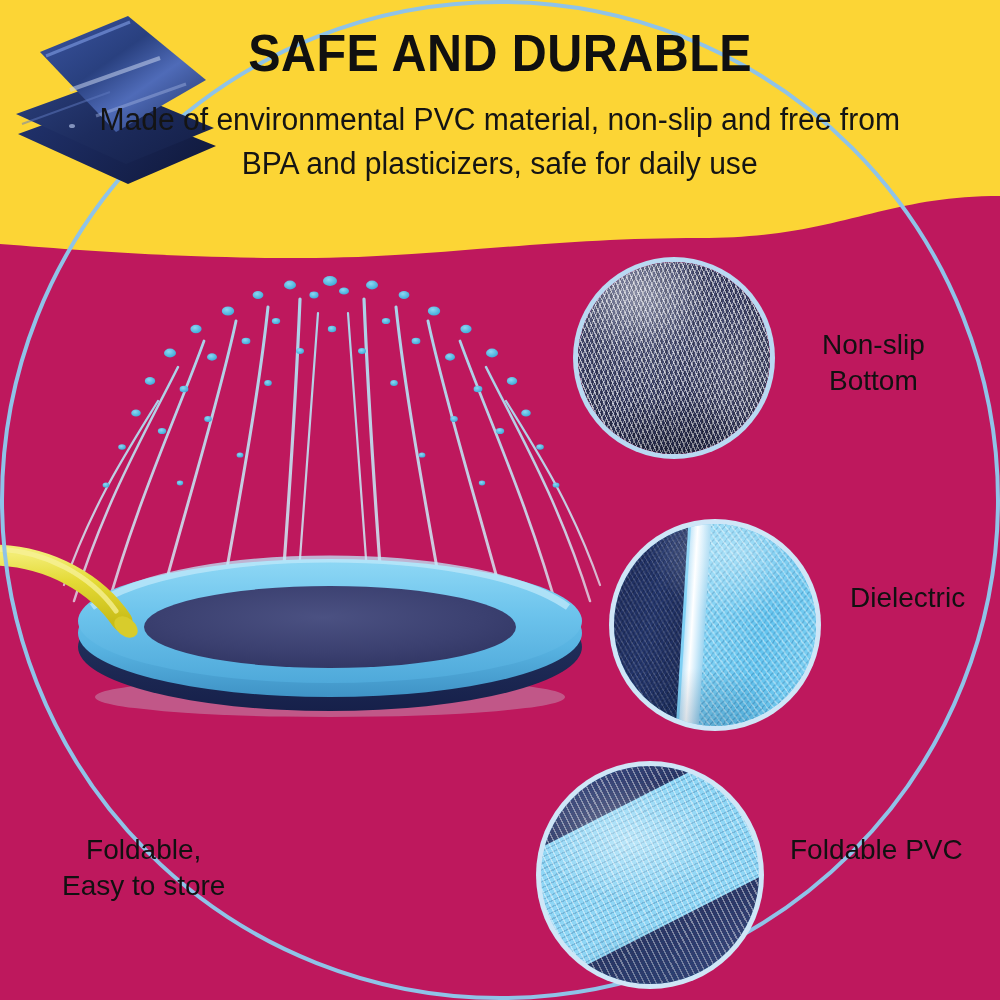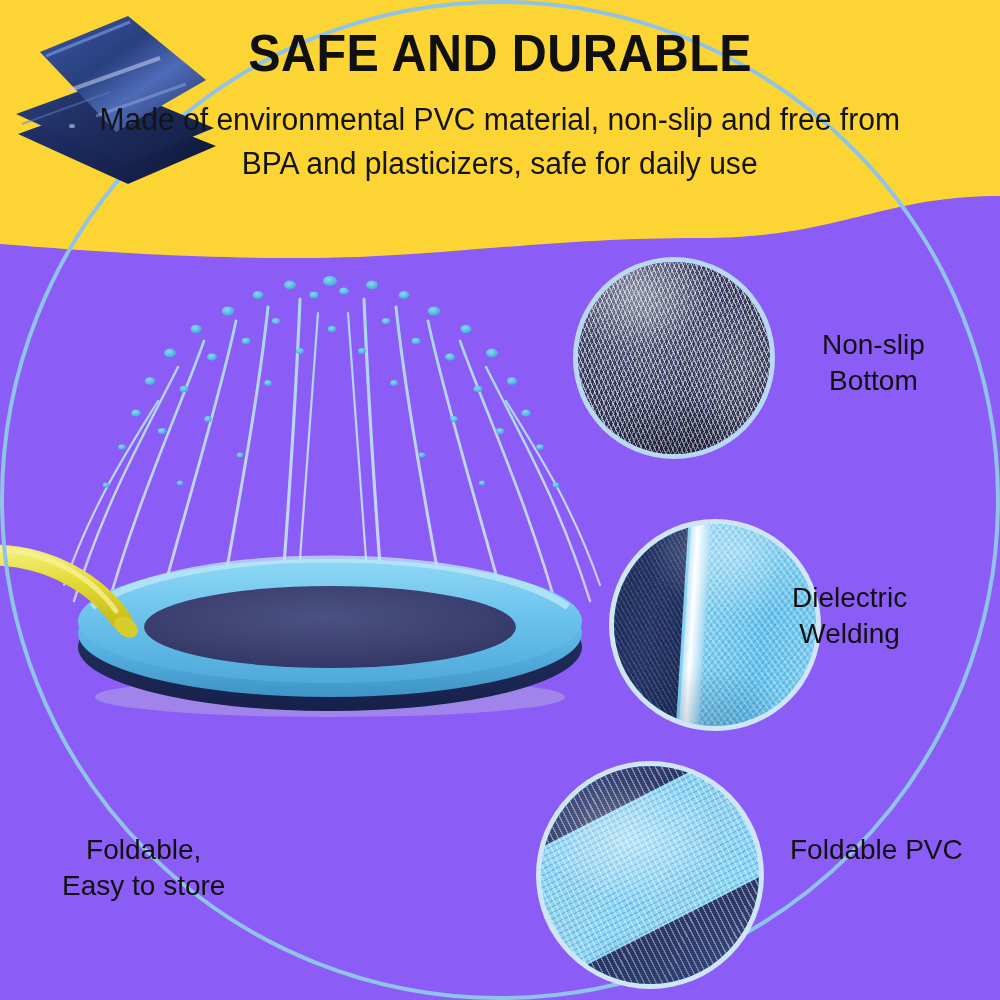--- a/index.html
+++ b/index.html
@@ -6,21 +6,21 @@
   * { margin:0; padding:0; box-sizing:border-box; }
   html, body {
     width:1000px; height:1000px;
     background:#ffffff;
     font-family:"Liberation Sans", sans-serif;
     overflow:hidden;
   }
   #page {
     position:relative;
     width:1000px; height:1000px;
-    background:#8b5cf6;
+    background:#be185d;
     overflow:hidden;
   }
 
   
   #banner-wrap {
     position:absolute; left:0; top:0;
     width:1000px; height:270px;
     overflow:hidden;
   }
   #banner-shape {
@@ -191,21 +191,21 @@
   .callout {
     position:absolute;
     color:#111111;
     font-family:"Liberation Sans", sans-serif;
     font-weight:normal;
     font-size:28px;
     line-height:1.30;
     white-space:nowrap;
   }
   #label-nonslip   { left:822px; top:327px; text-align:center; }
-  #label-welding   { left:792px; top:580px; text-align:center; }
+  #label-welding   { left:850px; top:580px; text-align:left; }
   #label-foldable  { left:62px;  top:832px; text-align:center; }
   #label-nontoxic  { left:790px; top:832px; text-align:left; }
 </style>
 </head>
 <body>
 
 <div id="page">
 
   <div id="banner-wrap">
     <svg id="banner-shape" viewBox="0 0 1000 270" preserveAspectRatio="none">
@@ -350,21 +350,20 @@
   </div>
 
   <div class="circle" id="circle-welding">
     <div class="blue-side"></div>
     <div class="navy-side"></div>
     <div class="seam"></div>
     <div class="sheen"></div>
   </div>
   <div class="callout" id="label-welding">
     <div>Dielectric</div>
-    <div>Welding</div>
   </div>
 
   <div id="circle-foldable">
     <div class="thin-ring"></div>
     <svg id="fold-photo" viewBox="0 0 212 190">
       <defs>
         <linearGradient id="foldA" x1="0" y1="0" x2="1" y2="1">
           <stop offset="0%" stop-color="#3b54a0"></stop>
           <stop offset="40%" stop-color="#29407f"></stop>
           <stop offset="62%" stop-color="#4f6bb8"></stop>

